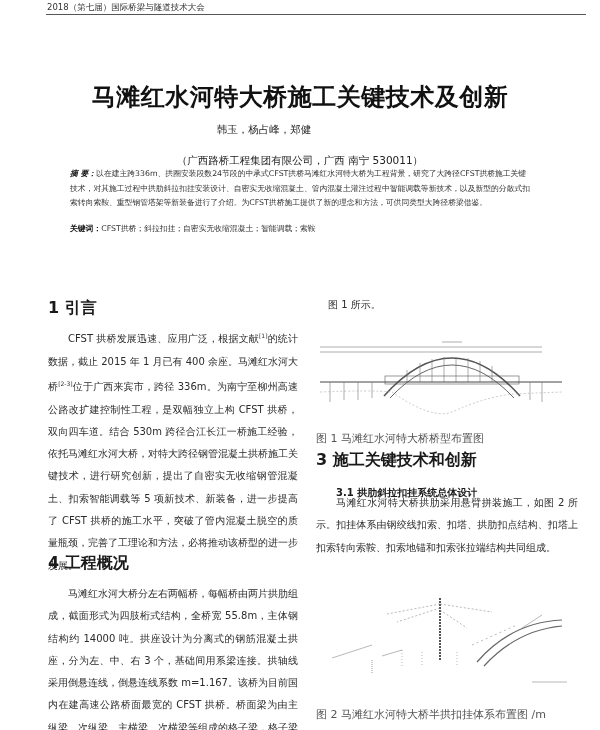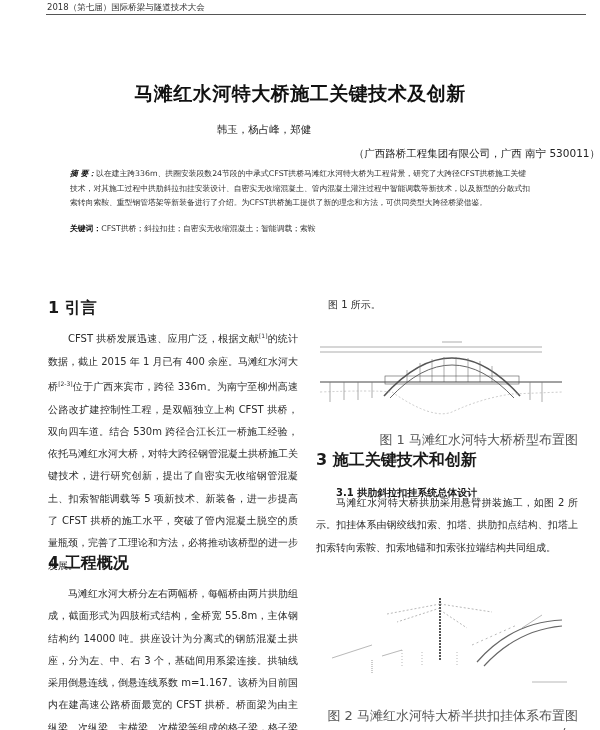--- a/index.html
+++ b/index.html
@@ -1,33 +1,33 @@
 <!DOCTYPE html>
 <html><head>
 <meta charset="utf-8">
 <style>
   html, body { margin:0; padding:0; background:#ffffff; }
   body { width:600px; height:730px; position:relative; overflow:hidden;
          font-family:"DejaVu Sans","Liberation Sans",sans-serif; color:#2a2a2a; }
   .running-head { position:absolute; left:47px; top:2px; font-size:8.5px; color:#333; }
   .head-rule { position:absolute; left:46px; top:14px; width:540px; height:1px; background:#555; }
   .title { position:absolute; left:0; width:600px; top:81px; text-align:center;
-           font-size:19px; font-weight:bold; color:#111; letter-spacing:0.5px; }
+           font-size:24px; font-weight:bold; color:#111; letter-spacing:0.5px; }
   .authors { position:absolute; left:0; width:528px; top:123px; text-align:center; font-size:10.5px; color:#222; }
-  .affil { position:absolute; left:0; width:600px; top:147px; text-align:right; font-size:10.5px; color:#222; }
+  .affil { position:absolute; left:0; width:600px; top:154px; text-align:center; font-size:10.5px; color:#222; }
   .abstract { position:absolute; left:70px; top:167px; width:460px; font-size:7.8px; line-height:14.5px; color:#333; }
   .abstract b { color:#111;font-style:italic; }
   .keywords { position:absolute; left:70px; top:223px; width:460px; font-size:7.8px; color:#333; }
   .keywords b { color:#111; }
   .h1 { position:absolute; font-size:16px; font-weight:bold; color:#1a1a1a; }
   .h2 { position:absolute; font-size:10px; font-weight:bold; color:#1a1a1a;text-align:center; }
   .para { position:absolute; text-align:justify; font-size:10px; line-height:22.3px; color:#2b2b2b; }
   .indent { text-indent:2em; }
   .sup { font-size:6px; vertical-align:super; }
-  .caption { position:absolute; font-size:13px; color:#555; text-align:right; }
+  .caption { position:absolute; font-size:11px; color:#555; text-align:left; }
   .figure { position:absolute; }
 </style>
 </head>
 <body>
 
 <div class="running-head">2018（第七届）国际桥梁与隧道技术大会</div>
 <div class="head-rule"></div>
 
 <div class="title">马滩红水河特大桥施工关键技术及创新</div>
 <div class="authors">韩玉，杨占峰，郑健</div>

